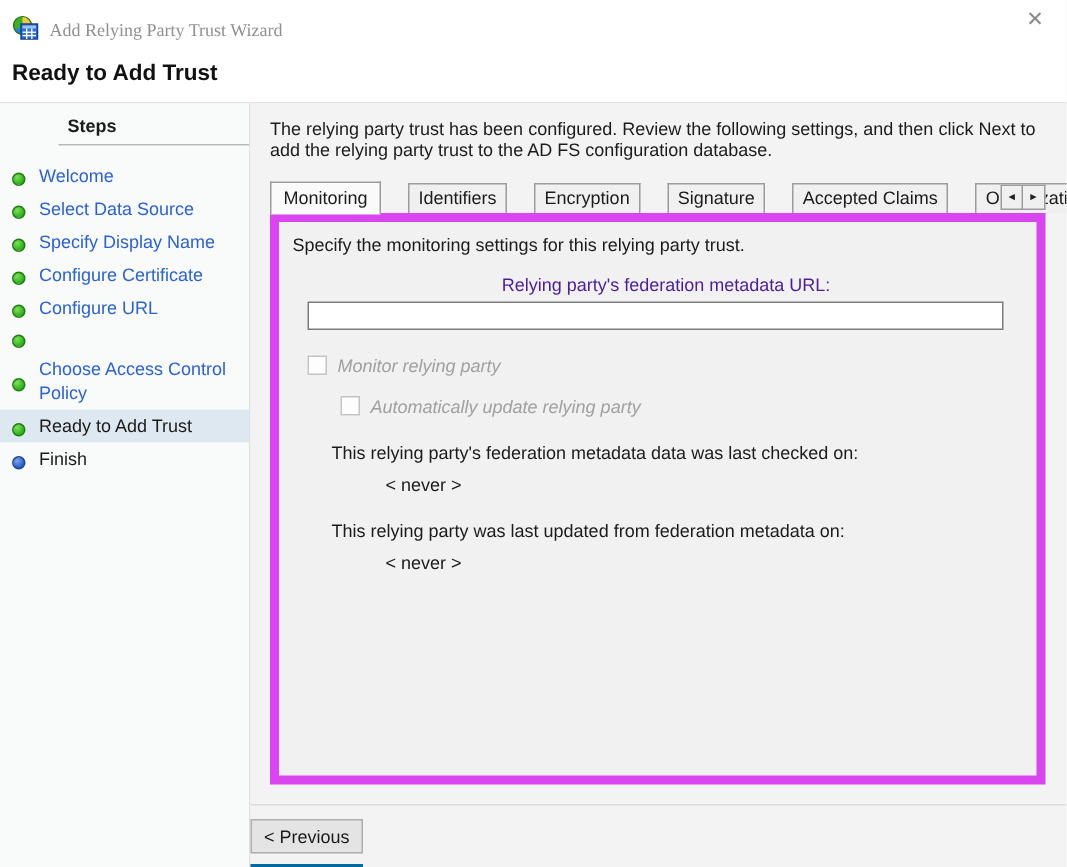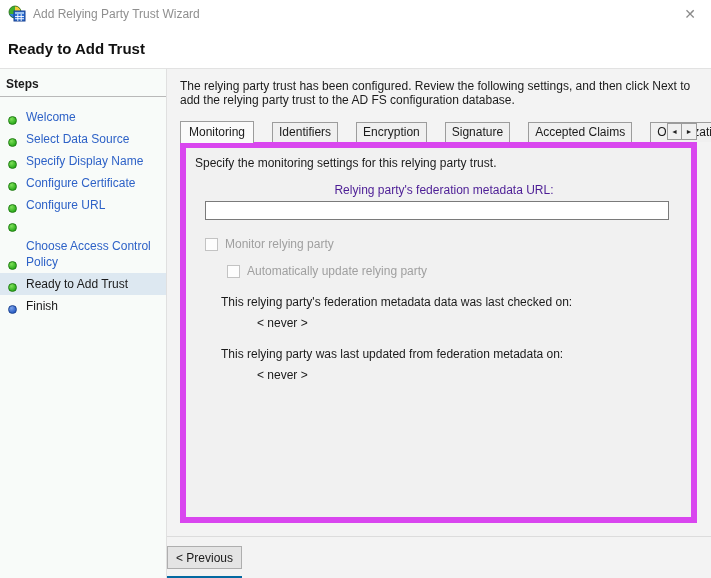--- a/index.html
+++ b/index.html
@@ -9,22 +9,22 @@
     font-size: 12px;
     color: #1b1b1b;
     background: #ffffff;
     overflow: hidden;
   }
   .window { width: 711px; height: 578px; display: flex; flex-direction: column; background:#fff; }
 
   
   .titlebar {
     height: 28px; flex: 0 0 28px;
-    display: flex; align-items: center;
-    padding-left: 8px; position: relative; background: #ffffff;
+    display: flex; align-items: flex-end;
+    padding-left: 8px; position: relative; background: #ffffff; font-family: Liberation Serif, serif;
   }
   .app-icon { width: 18px; height: 18px; margin-right: 7px; flex: 0 0 18px; }
   .titlebar-text { color: #8f8f8f; font-size: 12px; }
   .close-btn {
     position: absolute; right: 10px; top: 3px;
     width: 22px; height: 22px; line-height: 22px;
     text-align: center; color: #8a8a8a; font-size: 14px; cursor: default;
   }
 
   
@@ -42,24 +42,25 @@
   .sidebar {
     width: 167px; flex: 0 0 167px;
     background: #f8fbf9;
     border-right: 1px solid #e0e0e0;
     overflow: hidden;
   }
   .steps-header {
     font-weight: bold; font-size: 12px; color: #1b1b1b;
     padding: 8px 6px 5px 6px;
     border-bottom: 1px solid #b9b9b9;
+    margin-left: 39px;
   }
   .steps-list { list-style: none; margin-top: 9px; }
   .step-item {
-    display: flex; align-items: flex-end;
+    display: flex; align-items: center;
     padding: 3px 4px 3px 8px; margin-bottom: 0px;
     line-height: 16px; cursor: default;
   }
   .step-bullet {
     width: 9px; height: 9px; border-radius: 50%;
     margin: 4px 9px 0 0; flex: 0 0 9px;
     background: radial-gradient(circle at 35% 30%, #7fe05a, #2fae1e 70%);
     border: 1px solid #1f7d12;
   }
   .step-item.upcoming .step-bullet {
@@ -117,21 +118,21 @@
   .metadata-input {
     display: block;
     width: calc(100% - 22px);
     margin: 4px 0 0 10px;
     height: 19px;
     border: 1px solid #7a7a7a;
     background: #ffffff;
     font-family: "Liberation Sans", sans-serif;
     font-size: 12px; padding: 0 4px; color: #1b1b1b;
   }
-  .checkbox-row { display: flex; align-items: flex-end; margin: 17px 0 0 10px; }
+  .checkbox-row { display: flex; align-items: flex-start; margin: 17px 0 0 10px; font-style: italic; }
   .checkbox-row.nested { margin: 13px 0 0 32px; }
   .checkbox-box {
     width: 13px; height: 13px; flex: 0 0 13px;
     background: #fdfdfd; border: 1px solid #c3c3c3;
     margin-right: 7px;
   }
   .checkbox-label { color: #a0a0a0; }
   .static-group { margin: 17px 0 0 26px; }
   .static-label { color: #1b1b1b; line-height: 14px; }
   .static-value { color: #1b1b1b; margin-top: 7px; margin-left: 36px; }

